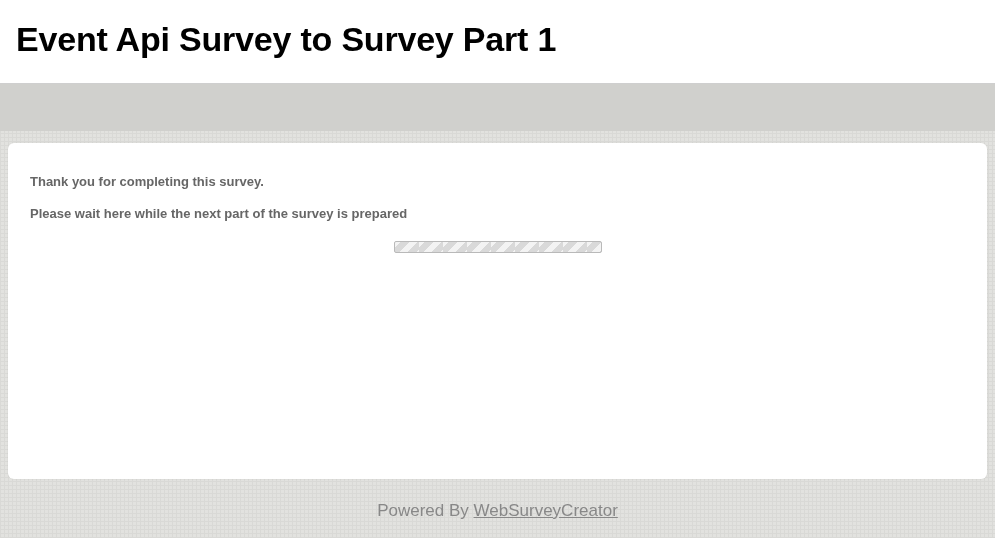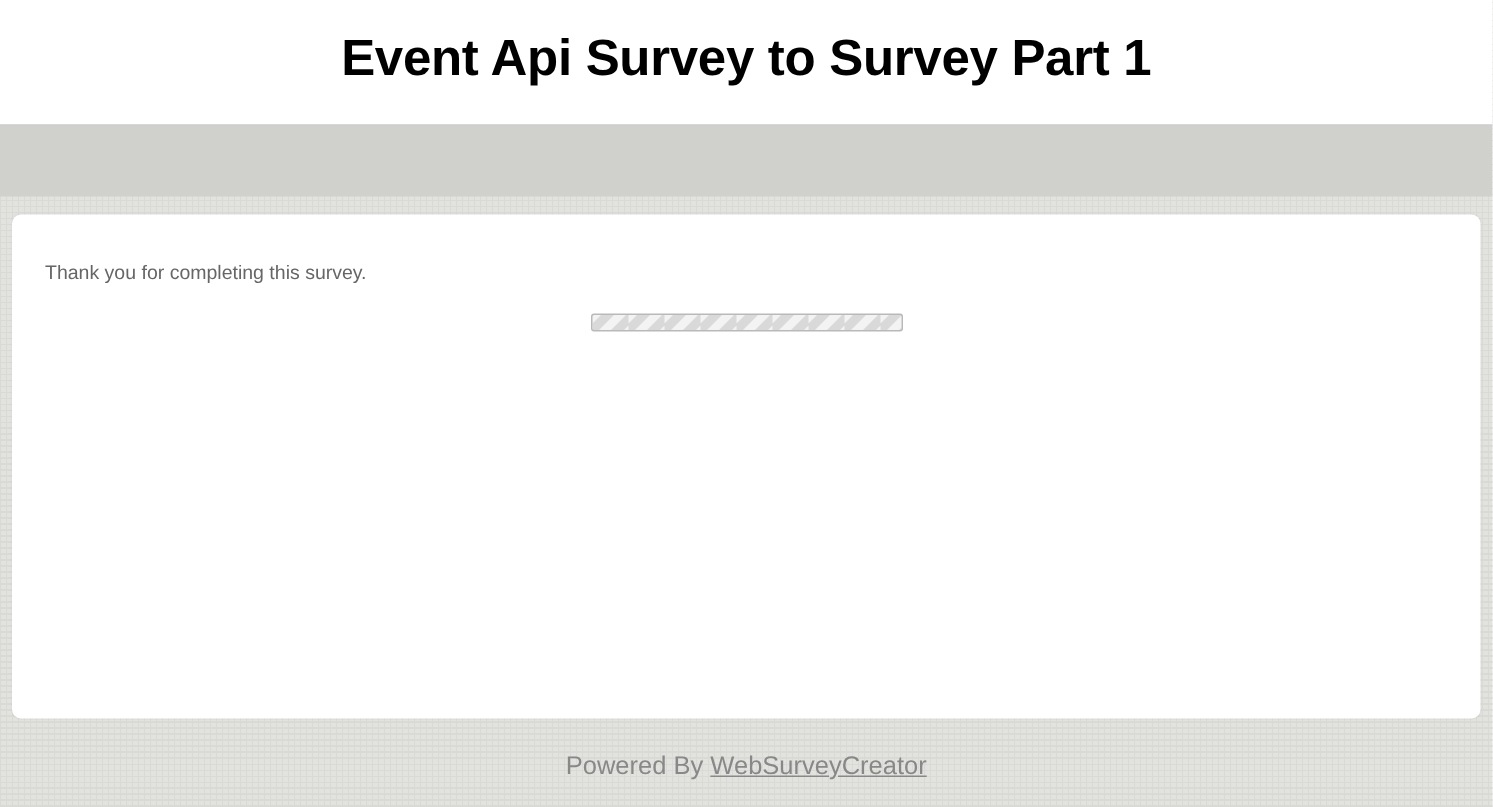--- a/index.html
+++ b/index.html
@@ -9,21 +9,20 @@
         repeating-linear-gradient(0deg,  #d9d9d6 0 1px, transparent 1px 4px),
         repeating-linear-gradient(90deg, #d9d9d6 0 1px, transparent 1px 4px),
         #e2e2df;
       width: 995px;
       height: 538px;
       overflow: hidden;
     }
     .header {
       background: #ffffff;
       padding: 20px 16px 24px;
-      text-align: center;
     }
     .header h1 {
       font-size: 34px;
       font-weight: bold;
       color: #000;
       letter-spacing: -0.2px;
     }
     .subheader-band {
       background: #d0d0cd;
       height: 48px;
@@ -37,20 +36,21 @@
       border-radius: 6px;
       min-height: 336px;
       padding: 30px 22px;
       box-shadow: 0 0 0 1px rgba(0,0,0,0.02);
     }
     .msg {
       font-size: 13px;
       color: #666;
       line-height: 1.4;
       margin-bottom: 14px;
+      font-weight: bold;
     }
     .progress-wrap {
       display: flex;
       justify-content: center;
       margin-top: 18px;
     }
     .progress {
       width: 208px;
       height: 12px;
       border: 1px solid #b9b9b9;
@@ -86,20 +86,21 @@
 
 <header class="header">
   <h1>Event Api Survey to Survey Part 1</h1>
 </header>
 
 <div class="subheader-band"></div>
 
 <div class="content-wrap">
   <div class="card">
     <p class="msg">Thank you for completing this survey.</p>
+    <p class="msg">Please wait here while the next part of the survey is prepared</p>
     <div class="progress-wrap">
       <div class="progress"></div>
     </div>
   </div>
 </div>
 
 <footer class="footer">
   <span>Powered By  </span>
   <a href="#">WebSurveyCreator</a>
 </footer>

